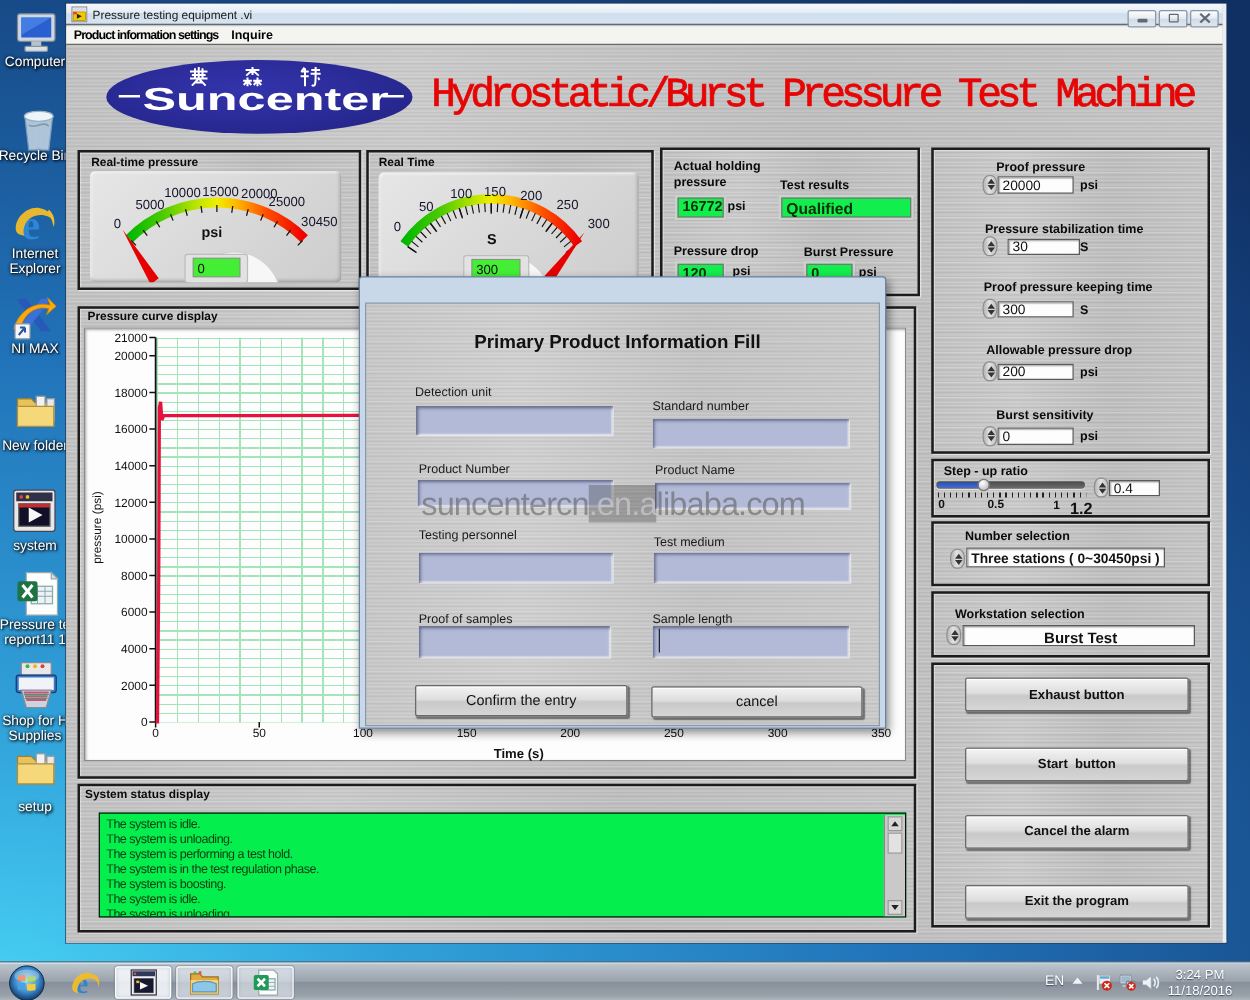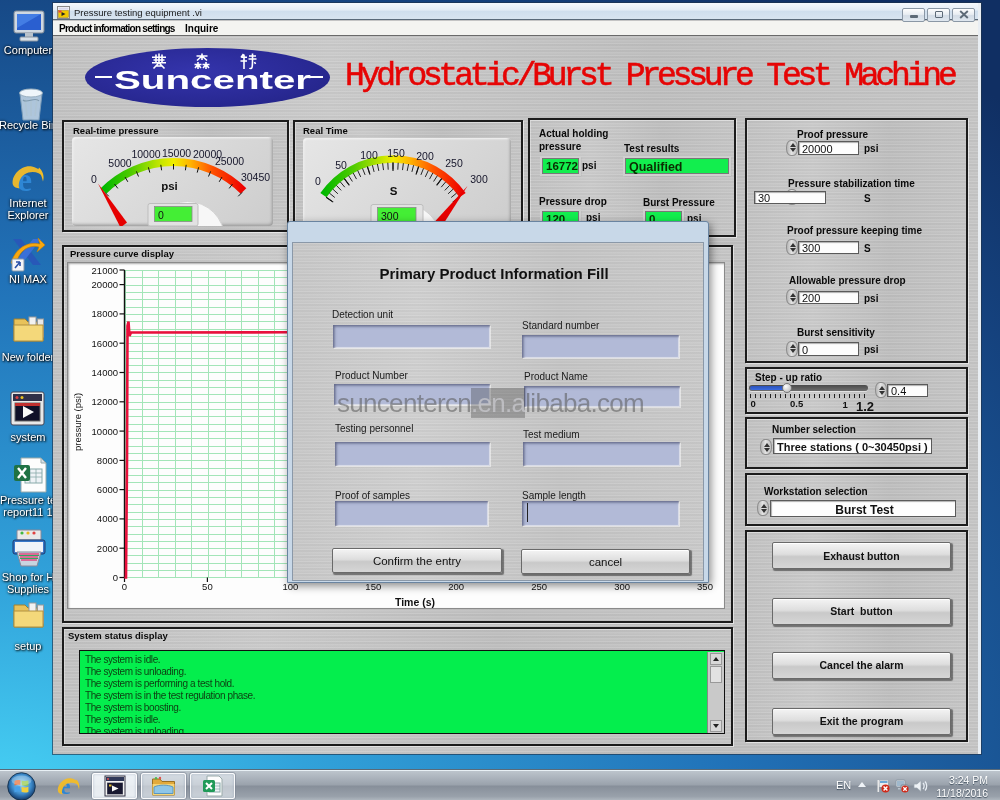--- a/index.html
+++ b/index.html
@@ -269,21 +269,21 @@
 <div class="glabel" style="left:643px;top:197px">Burst Pressure</div>
 <div class="gfield" style="left:645px;top:211px;width:37px;height:15px">0</div>
 <div class="glabel" style="left:687px;top:212.5px">psi</div>
 <div class="panel bm" style="left:745px;top:118px;width:223px;height:245px"></div>
 <div class="glabel" style="left:797px;top:128.5px">Proof pressure</div>
 <div class="spin" style="left:786px;top:139.5px"></div>
 <div class="wfield" style="left:798px;top:141px;width:61px;height:13.5px">20000</div>
 <div class="glabel" style="left:864px;top:143px">psi</div>
 <div class="glabel" style="left:788px;top:178px">Pressure stabilization time</div>
 <div class="spin" style="left:786px;top:189.0px"></div>
-<div class="wfield" style="left:754px;top:190.5px;width:72px;height:13.5px">30</div>
+<div class="wfield" style="left:806px;top:190.5px;width:58px;height:13.5px">30</div>
 <div class="glabel" style="left:864px;top:192.5px">S</div>
 <div class="glabel" style="left:787px;top:224.5px">Proof pressure keeping time</div>
 <div class="spin" style="left:786px;top:239.0px"></div>
 <div class="wfield" style="left:798px;top:240.5px;width:61px;height:13.5px">300</div>
 <div class="glabel" style="left:864px;top:242.5px">S</div>
 <div class="glabel" style="left:789px;top:275px">Allowable pressure drop</div>
 <div class="spin" style="left:786px;top:289.0px"></div>
 <div class="wfield" style="left:798px;top:290.5px;width:61px;height:13.5px">200</div>
 <div class="glabel" style="left:864px;top:292.5px">psi</div>
 <div class="glabel" style="left:797px;top:326.5px">Burst sensitivity</div>
@@ -470,13 +470,13 @@
         <rect x="2" y="2" width="7" height="5" fill="#9fb8cc"></rect>
         <rect x="3" y="9" width="5" height="1.5" fill="#b8c4ce"></rect>
         <rect x="6" y="6" width="7" height="5" rx="1" fill="#c8d2da" stroke="#7a8692"></rect>
         <circle cx="10" cy="10" r="3.6" fill="#d02818"></circle>
         <path d="M8.3 8.3 L11.7 11.7 M11.7 8.3 L8.3 11.7" stroke="#fff" stroke-width="1.3"></path>
       </svg></div>
     <div class="abs" style="left:913px;top:7.5px"><svg width="15" height="14" viewBox="0 0 15 14">
         <path d="M1 5 L4 5 L8 1.5 L8 12.5 L4 9 L1 9 Z" fill="#eef2f6" stroke="#9aa4ae" stroke-width="0.7"></path>
         <path d="M10 4 C11.5 5.5 11.5 8.5 10 10 M12 2.5 C14.3 5 14.3 9 12 11.5" stroke="#e8eef4" stroke-width="1.3" fill="none"></path>
       </svg></div>
-    <div class="abs" style="left:932px;top:3px;width:56px;text-align:right;font-size:10.5px;color:#fff;text-shadow:0 1px 1px #3a4a58;line-height:13px">3:24 PM<br>11/18/2016</div>
+    <div class="abs" style="left:932px;top:3px;width:56px;text-align:center;font-size:10.5px;color:#fff;text-shadow:0 1px 1px #3a4a58;line-height:13px">3:24 PM<br>11/18/2016</div>
   </div>
 </body></html>

